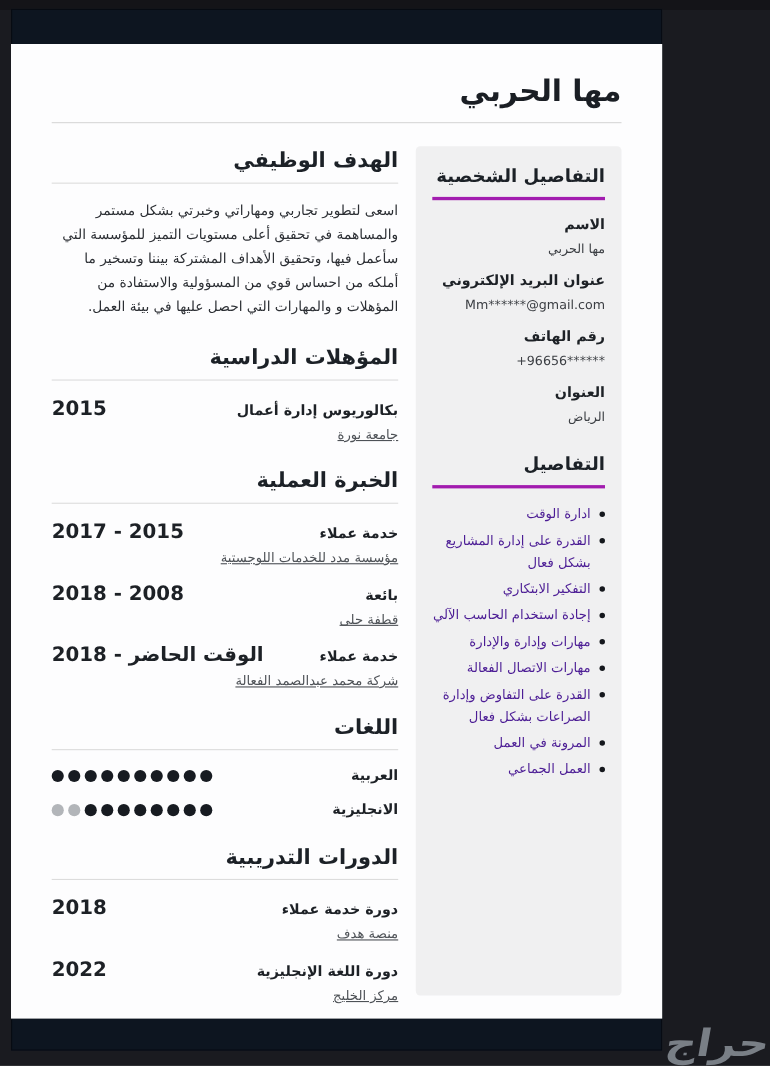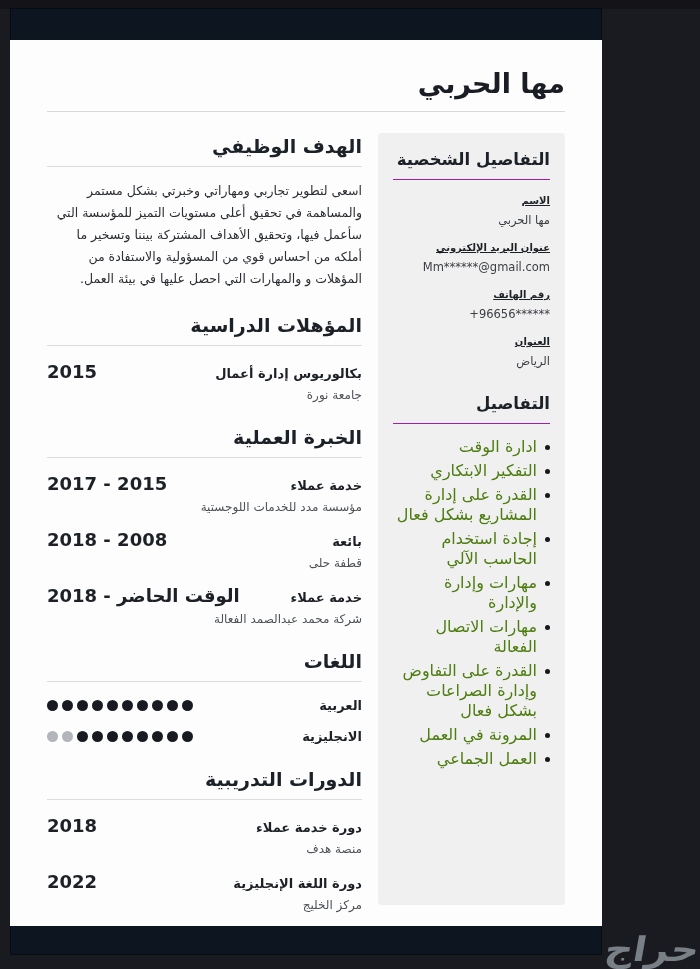--- a/index.html
+++ b/index.html
@@ -51,49 +51,49 @@
   .objective-text {
     margin-top:13px;
     font-size:12.5px; color:#2b2e33; line-height:22px;
     text-align:right;
   }
   .entry { margin-top:15px; }
   .entry-head { display:flex; justify-content:space-between; align-items:baseline; }
   .entry-title { font-size:13px; font-weight:bold; color:#1d2126; }
   .entry-date  { font-size:18px; font-weight:bold; color:#1d2126;
                  direction:ltr; unicode-bidi:isolate; white-space:nowrap; }
-  .entry-sub   { margin-top:6px; font-size:12px; color:#4e5257; text-align:right; }
+  .entry-sub   { margin-top:6px; font-size:12px; color:#4e5257; text-align:right;text-decoration:underline; }
 
   .lang-row { display:flex; justify-content:space-between; align-items:center; margin-top:16px; }
   .lang-name { font-size:13px; font-weight:bold; color:#1d2126; }
   .dots { display:flex; gap:4px; direction:rtl; }
   .dot { width:11px; height:11px; border-radius:50%; }
   .dot.filled { background:#171b21; }
   .dot.empty  { background:#b2b5b9; }
 
   
   .side-title {
     font-size:16.5px; font-weight:bold; color:#1c2127;
     text-align:right; padding-bottom:10px;
-    border-bottom:1px solid #a21caf;
+    border-bottom:3px solid #a21caf;
   }
   .side-skills-title { margin-top:26px; }
   .pd-field { margin-top:15px; }
-  .pd-label { font-size:10px; font-weight:bold; color:#1d2126; text-align:right;text-decoration:underline; }
+  .pd-label { font-size:13px; font-weight:bold; color:#1d2126; text-align:right; }
   .pd-value {
     margin-top:7px; font-size:11.5px; color:#3b3e43; text-align:right;
     unicode-bidi:plaintext; overflow-wrap:anywhere;
   }
   .skills-list { margin-top:13px; }
   .skill { display:flex; gap:8px; margin-bottom:4px; align-items:flex-start; }
   .skill .bullet {
     width:5px; height:5px; border-radius:50%; background:#15181d;
     flex:none; margin-top:8px;
   }
-  .skill .skill-text { font-size:16px; color:#4d7c0f; line-height:20px; text-align:right; flex:1; }
+  .skill .skill-text { font-size:12px; color:#4c1d95; line-height:20px; text-align:right; flex:1; }
 
   
   .watermark {
     position:absolute; right:4px; bottom:0px;
     font-size:34px; font-weight:bold; color:#82888f;
     transform:skewX(-10deg) scaleX(1.15); transform-origin:bottom right;
     letter-spacing:2px; direction:rtl; opacity:.92;
   }
 </style>
 </head>
@@ -139,26 +139,26 @@
 
         <div class="skills-list">
 
             <div class="skill">
               <span class="bullet"></span>
               <span class="skill-text">ادارة الوقت</span>
             </div>
 
             <div class="skill">
               <span class="bullet"></span>
+              <span class="skill-text">القدرة على إدارة المشاريع بشكل فعال</span>
+            </div>
+
+            <div class="skill">
+              <span class="bullet"></span>
               <span class="skill-text">التفكير الابتكاري</span>
-            </div>
-
-            <div class="skill">
-              <span class="bullet"></span>
-              <span class="skill-text">القدرة على إدارة المشاريع بشكل فعال</span>
             </div>
 
             <div class="skill">
               <span class="bullet"></span>
               <span class="skill-text">إجادة استخدام الحاسب الآلي</span>
             </div>
 
             <div class="skill">
               <span class="bullet"></span>
               <span class="skill-text">مهارات وإدارة والإدارة</span>

